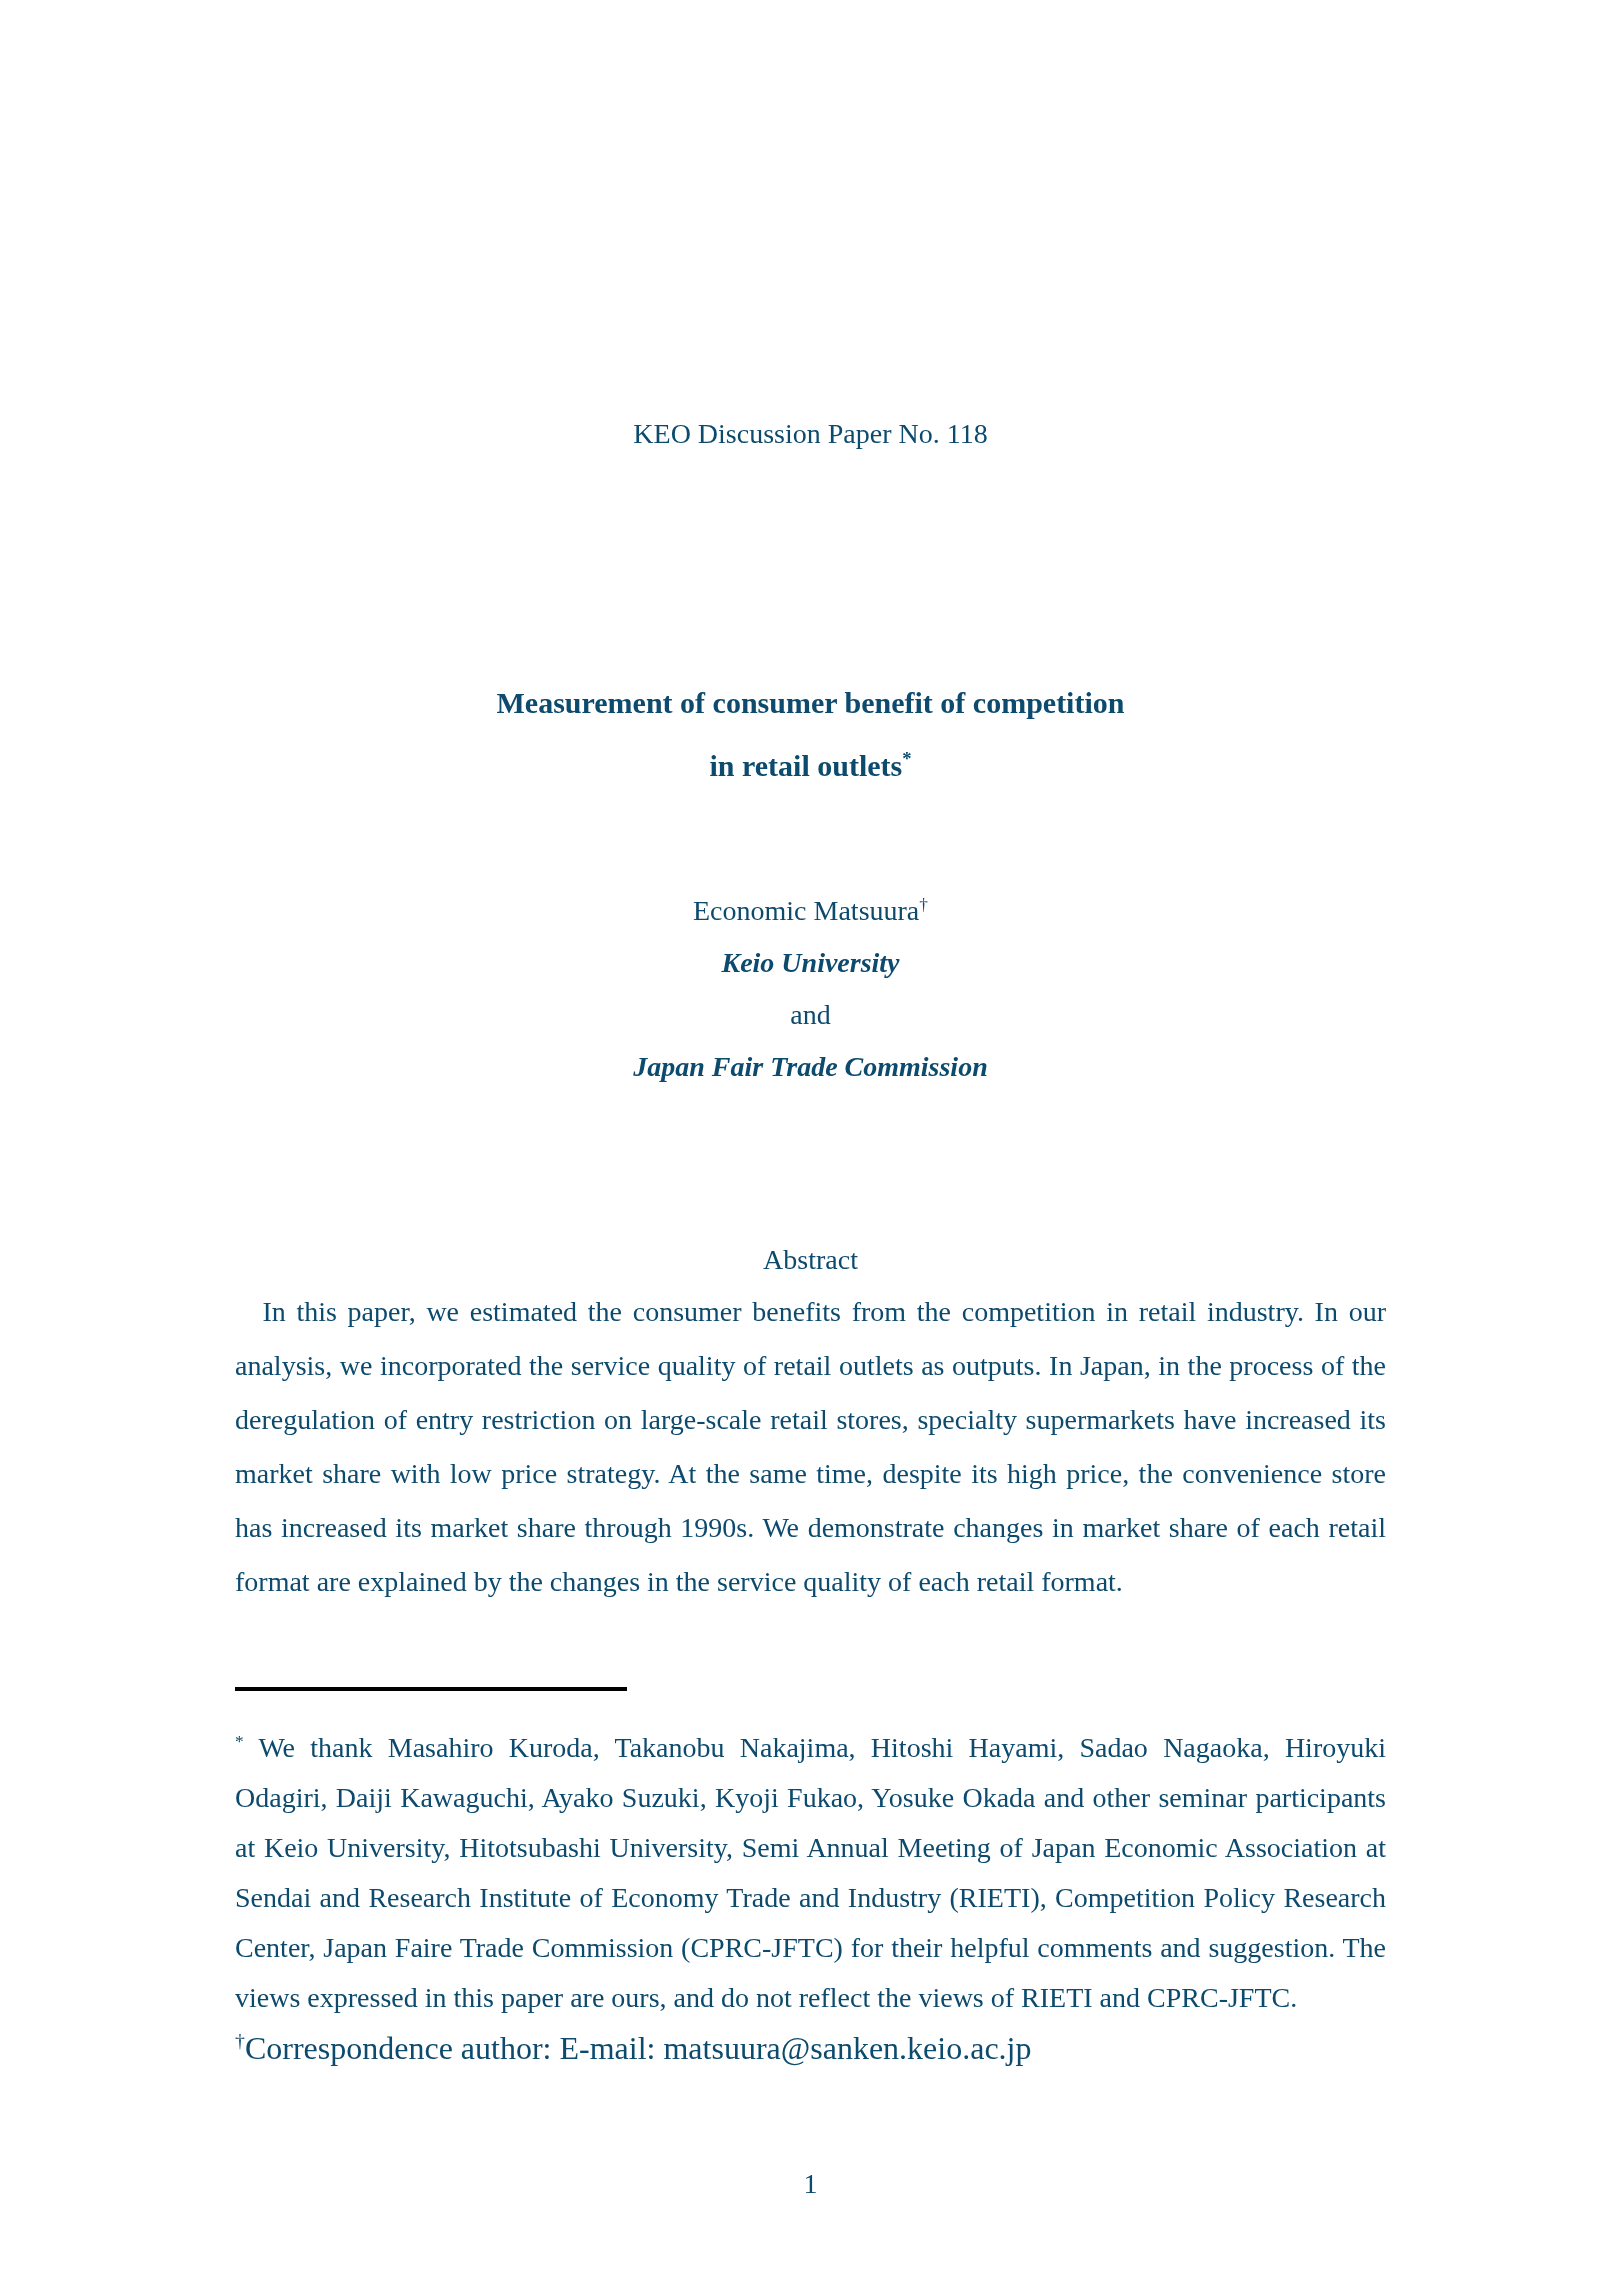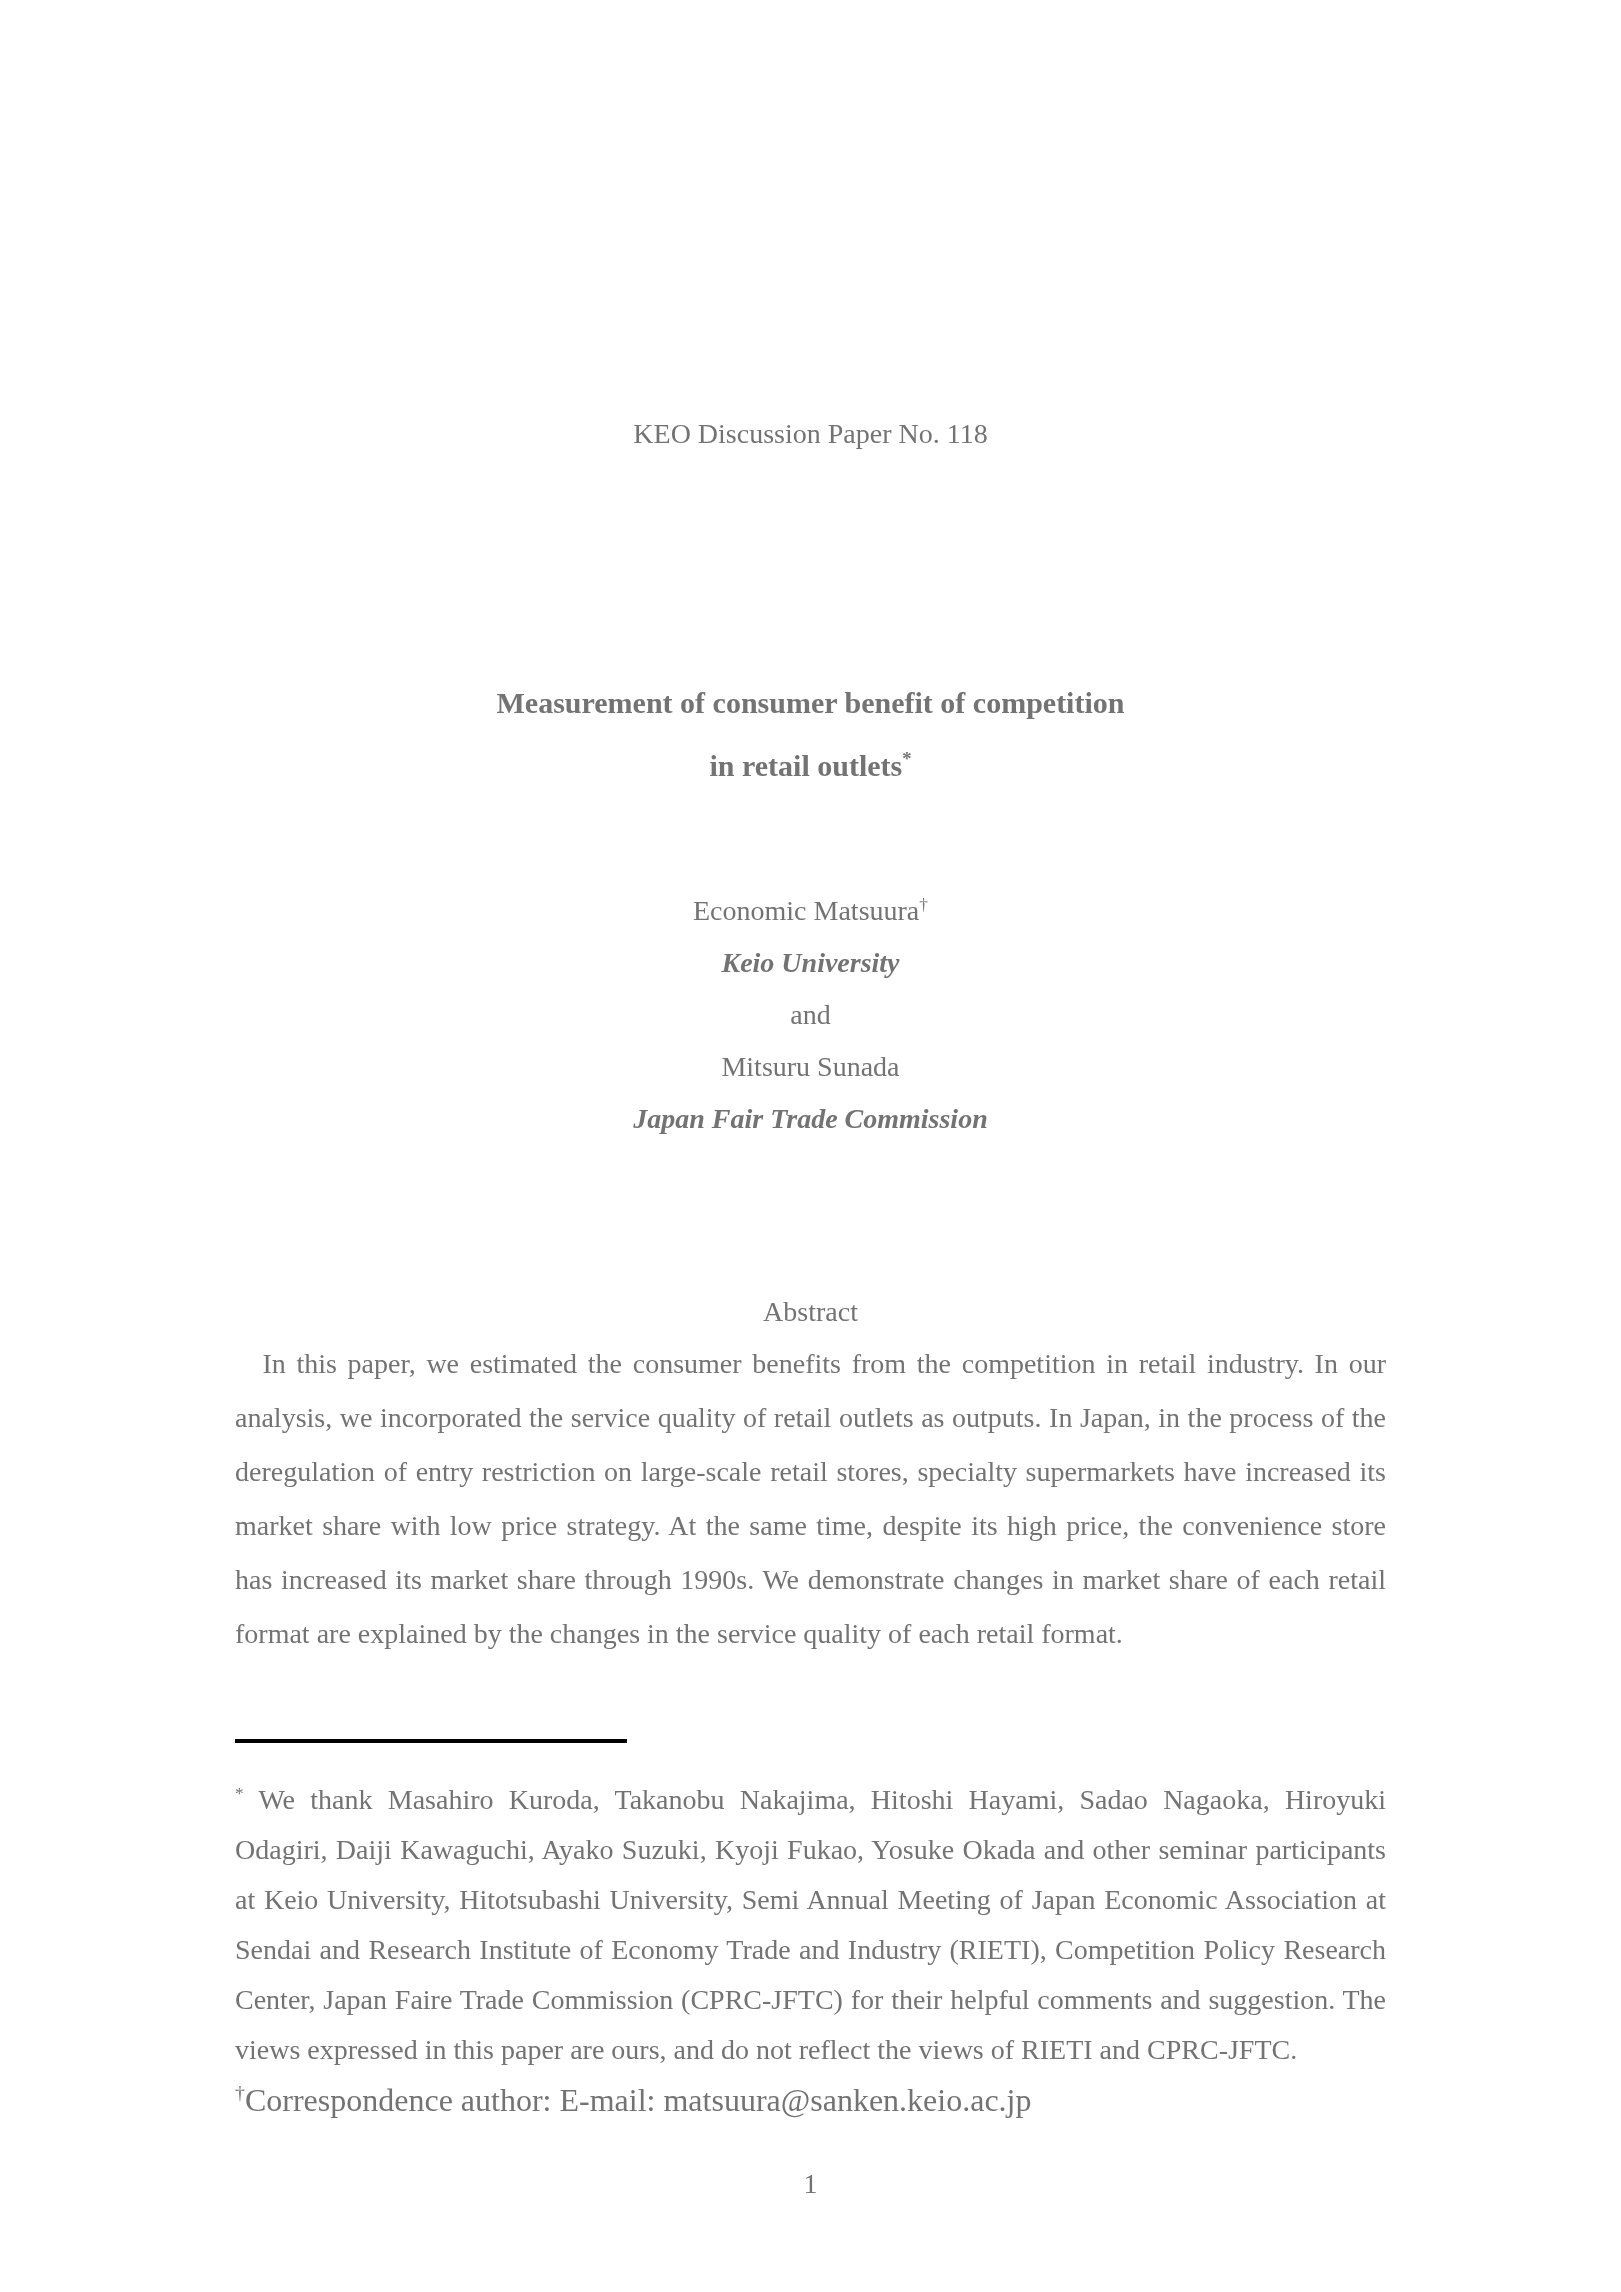--- a/index.html
+++ b/index.html
@@ -3,21 +3,21 @@
 <meta charset="utf-8">
 <style>
   * { margin: 0; padding: 0; box-sizing: border-box; }
   html, body { background: #ffffff; }
   .page {
     position: relative;
     width: 1621px;
     height: 2293px;
     margin: 0 auto;
     background: #ffffff;
-    color: #737373;
+    color: #0c4a6e;
     font-family: "Liberation Serif", serif;
     padding: 417px 235px 0 235px;
     overflow: hidden;
   }
   .header-line {
     text-align: center;
     font-size: 28px;
     line-height: 33px;
   }
   .title-block {
@@ -87,21 +87,20 @@
 
   <div class="title-block">
     <div>Measurement of consumer benefit of competition</div>
     <div><span>in retail outlets</span><sup>*</sup></div>
   </div>
 
   <div class="authors">
     <div><span>Economic Matsuura</span><sup>†</sup></div>
     <div class="affiliation">Keio University</div>
     <div>and</div>
-    <div>Mitsuru Sunada</div>
     <div class="affiliation">Japan Fair Trade Commission</div>
   </div>
 
   <div class="abstract-heading">Abstract</div>
 
   <p class="abstract-body">In this paper, we estimated the consumer benefits from the competition in retail industry. In our analysis, we incorporated the service quality of retail outlets as outputs. In Japan, in the process of the deregulation of entry restriction on large-scale retail stores, specialty supermarkets have increased its market share with low price strategy. At the same time, despite its high price, the convenience store has increased its market share through 1990s. We demonstrate changes in market share of each retail format are explained by the changes in the service quality of each retail format.</p>
 
   <div class="fn-rule"></div>
 
   <p class="footnote"><sup>*</sup> <span>We thank Masahiro Kuroda, Takanobu Nakajima, Hitoshi Hayami, Sadao Nagaoka, Hiroyuki Odagiri, Daiji Kawaguchi, Ayako Suzuki, Kyoji Fukao, Yosuke Okada and other seminar participants at Keio University, Hitotsubashi University, Semi Annual Meeting of Japan Economic Association at Sendai and Research Institute of Economy Trade and Industry (RIETI), Competition Policy Research Center, Japan Faire Trade Commission (CPRC-JFTC) for their helpful comments and suggestion. The views expressed in this paper are ours, and do not reflect the views of RIETI and CPRC-JFTC.</span></p>

